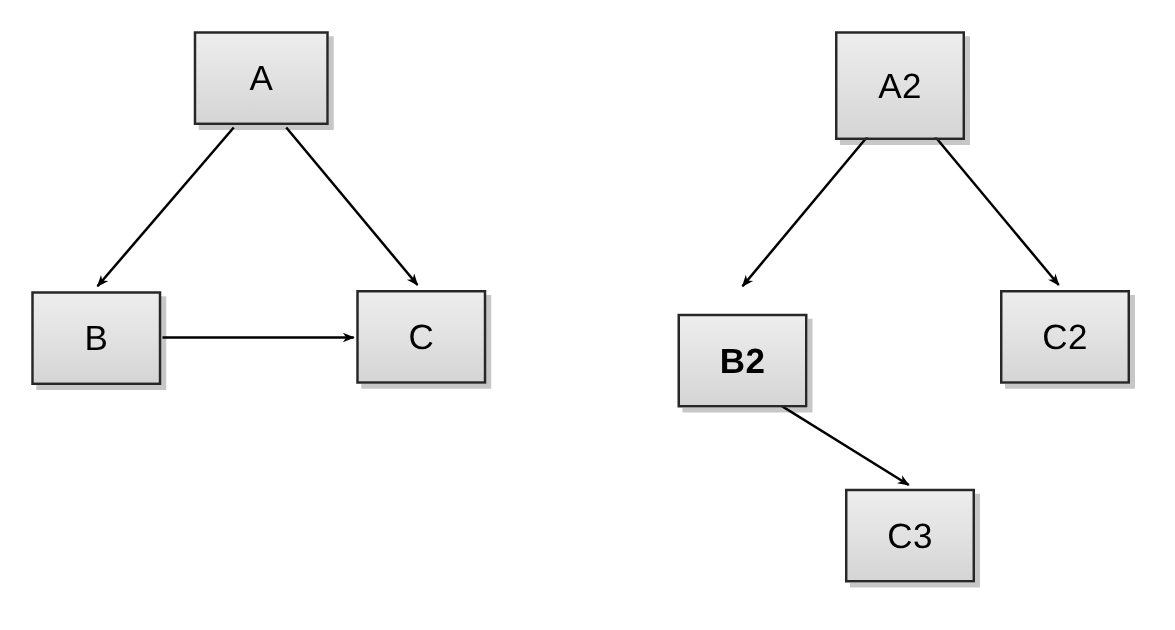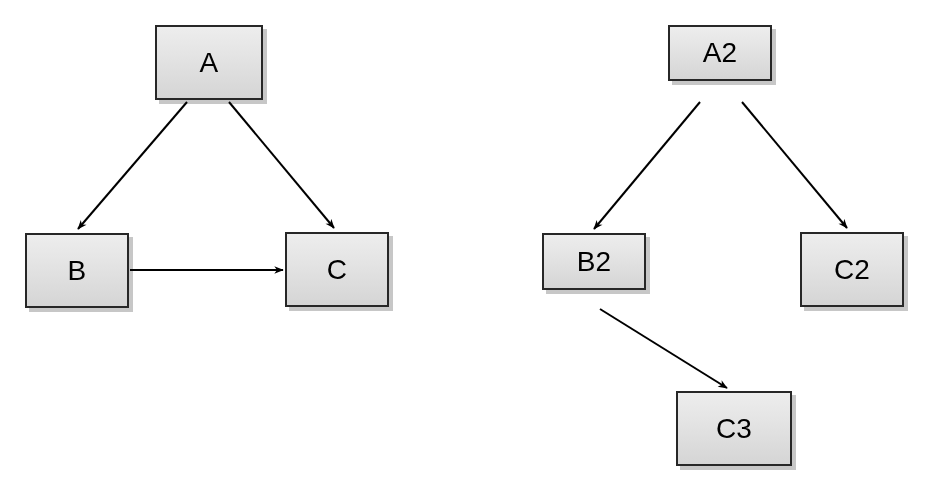--- a/index.html
+++ b/index.html
@@ -70,27 +70,27 @@
   <div id="nodes-layer">
       <div class="node" style="left: 155px; top: 25px; width: 108px; height: 75px;">
         <span class="node-label">A</span>
       </div>
       <div class="node" style="left: 25px; top: 233px; width: 104px; height: 75px;">
         <span class="node-label">B</span>
       </div>
       <div class="node" style="left: 285px; top: 232px; width: 104px; height: 75px;">
         <span class="node-label">C</span>
       </div>
-      <div class="node" style="left: 668px; top: 25px; width: 104px; height: 56px;">
+      <div class="node" style="left: 668px; top: 25px; width: 104px; height: 87px;">
         <span class="node-label">A2</span>
       </div>
-      <div class="node" style="left: 542px; top: 233px; width: 104px; height: 57px;">
+      <div class="node" style="left: 542px; top: 251px; width: 104px; height: 75px; font-weight: bold;">
         <span class="node-label">B2</span>
       </div>
       <div class="node" style="left: 800px; top: 232px; width: 104px; height: 75px; align-items: center;">
         <span class="node-label">C2</span>
       </div>
-      <div class="node" style="left: 676px; top: 391px; width: 116px; height: 75px; align-items: center;">
+      <div class="node" style="left: 676px; top: 391px; width: 104px; height: 75px; align-items: center;">
         <span class="node-label">C3</span>
       </div>
     </div>
 
 </div>
 
 </body></html>

